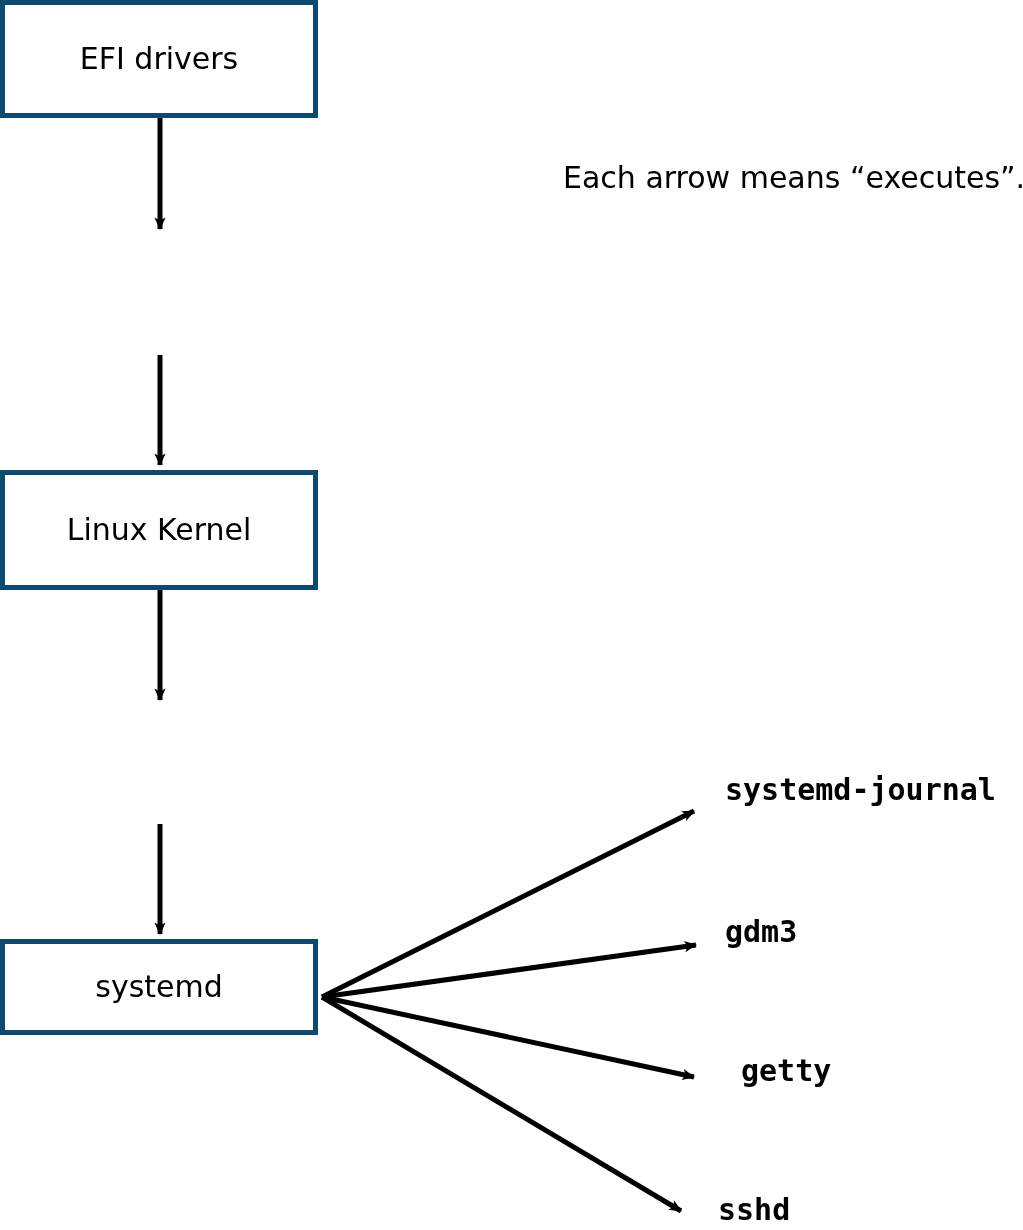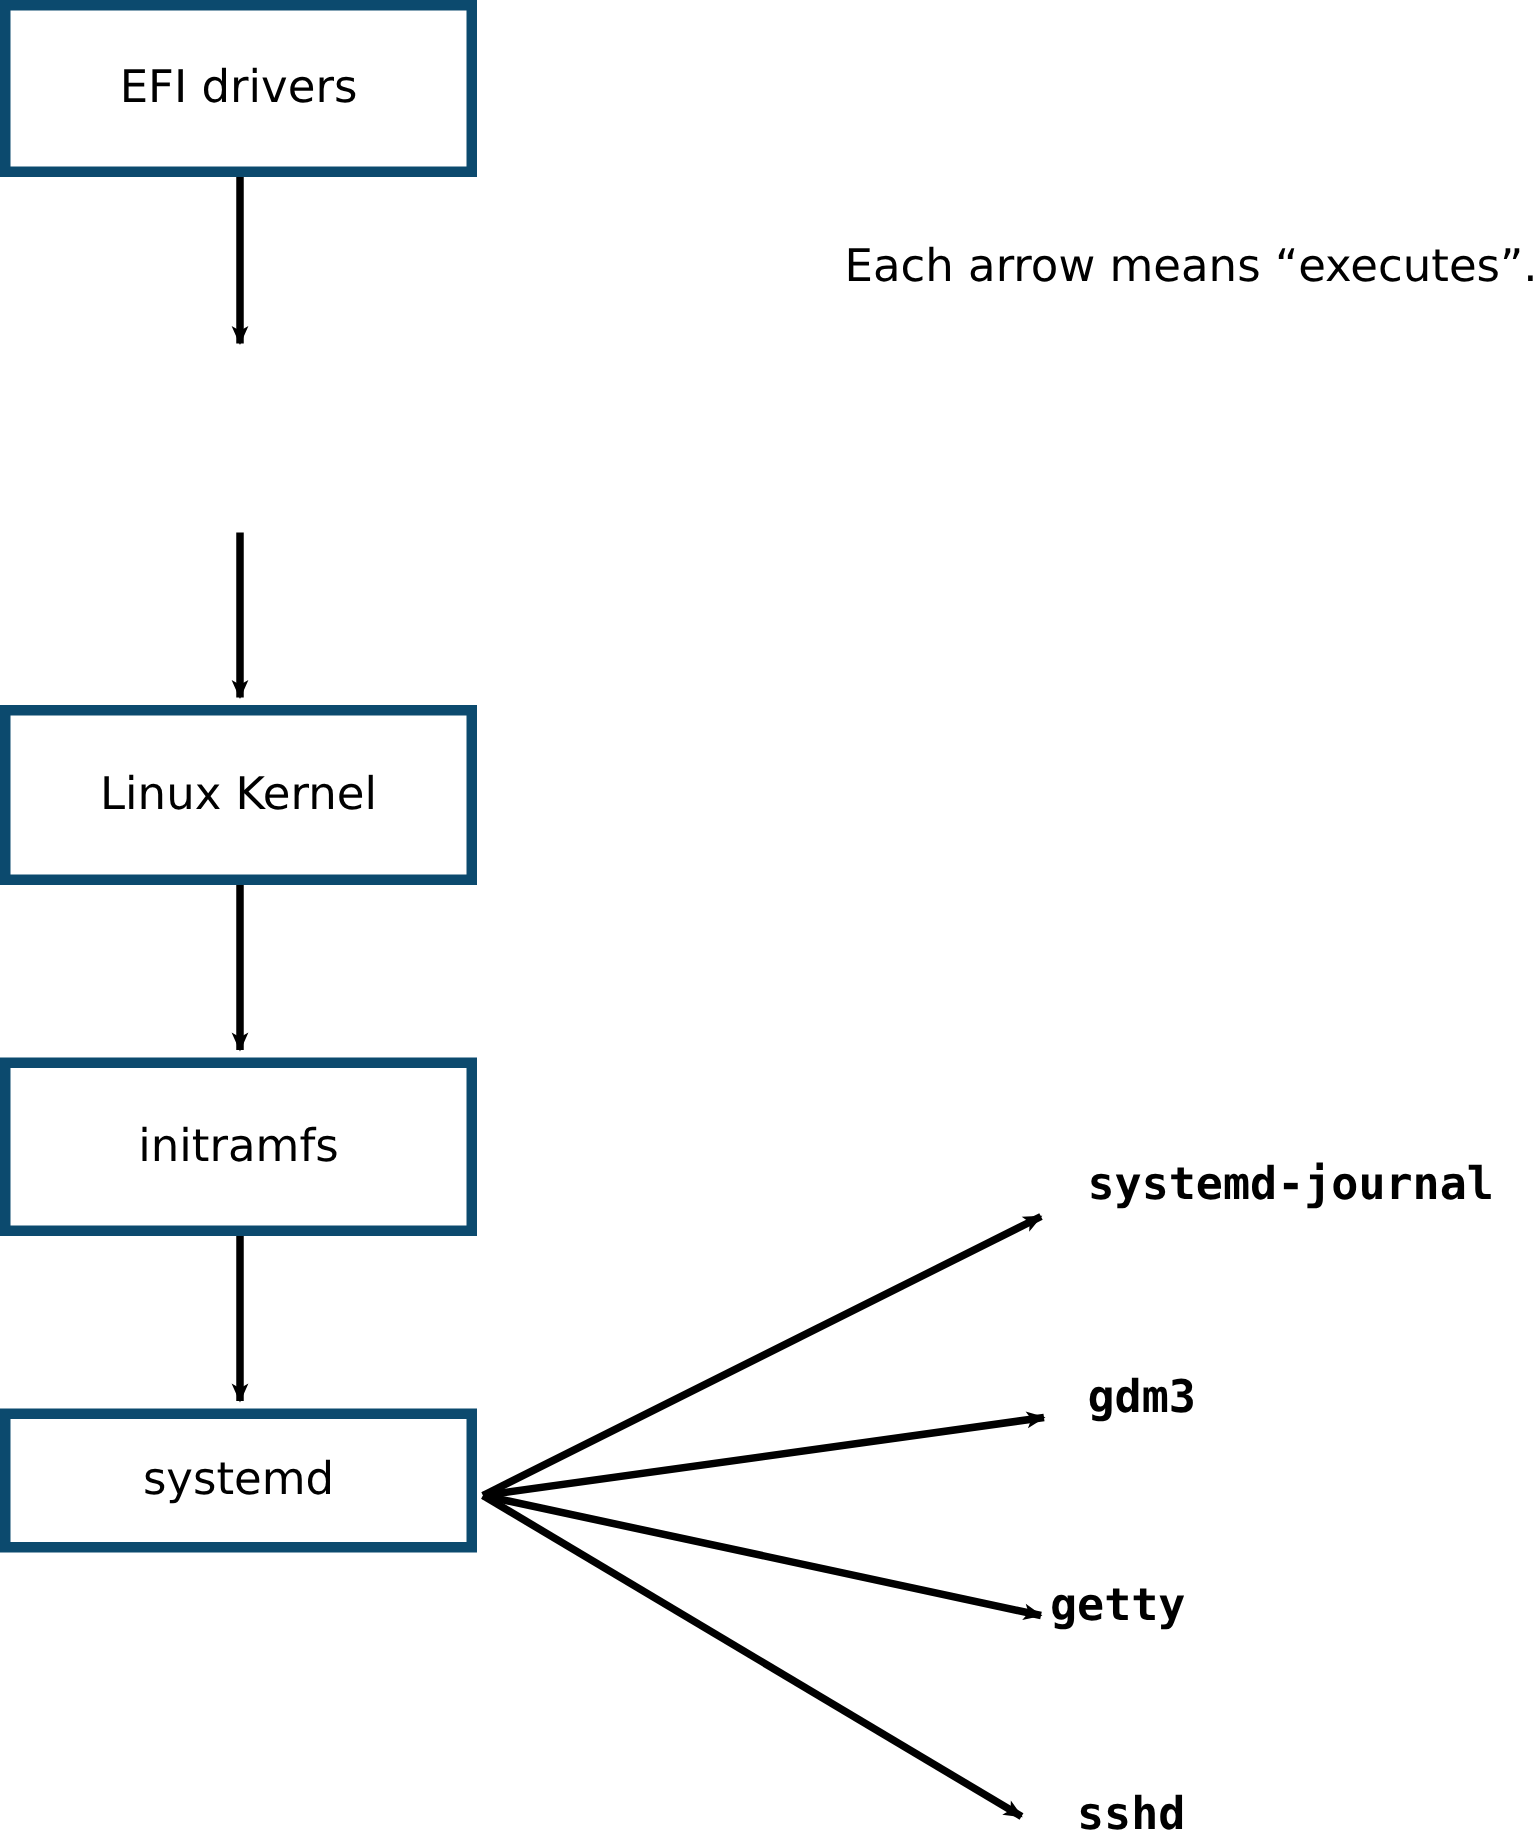--- a/index.html
+++ b/index.html
@@ -14,21 +14,21 @@
   #canvas {
     position: relative;
     width: 1023px;
     height: 1230px;
     background: #ffffff;
     overflow: hidden;
   }
   .node-box {
     position: absolute;
     box-sizing: border-box;
-    border: 7px solid #0c4a6e;
+    border: 5px solid #0c4a6e;
     background: #ffffff;
     display: flex;
     align-items: center;
     justify-content: center;
   }
   .node-label {
     font-family: "DejaVu Sans", sans-serif;
     font-size: 30px;
     line-height: 1;
     color: #000000;
@@ -90,31 +90,28 @@
 
   <div class="node-box" style="left:0px; top:0px; width:318px; height:118px;">
     <span class="node-label">EFI drivers</span>
   </div>
 
 
   <div class="node-box" style="left:0px; top:470px; width:318px; height:120px;align-items:center;">
     <span class="node-label">Linux Kernel</span>
   </div>
 
-  <div class="node-box" style="left:0px; top:705px; width:318px; height:119px;">
-    <span class="node-label">initramfs</span>
-  </div>
 
   <div class="node-box" style="left:0px; top:939px; width:318px; height:96px;">
     <span class="node-label">systemd</span>
   </div>
 
   <div class="leaf-label" style="left:725px; top:790px;">systemd-journal</div>
 
   <div class="leaf-label" style="left:725px; top:932px;">gdm3</div>
 
-  <div class="leaf-label" style="left:700px; top:1071px;">getty</div>
+  <div class="leaf-label" style="left:741px; top:1071px;">getty</div>
 
   <div class="leaf-label" style="left:718px; top:1210px;">sshd</div>
 
   <div class="legend-note" style="left:563px; top:163px;">Each arrow means “executes”.</div>
 
 </div>
 
 </body></html>

